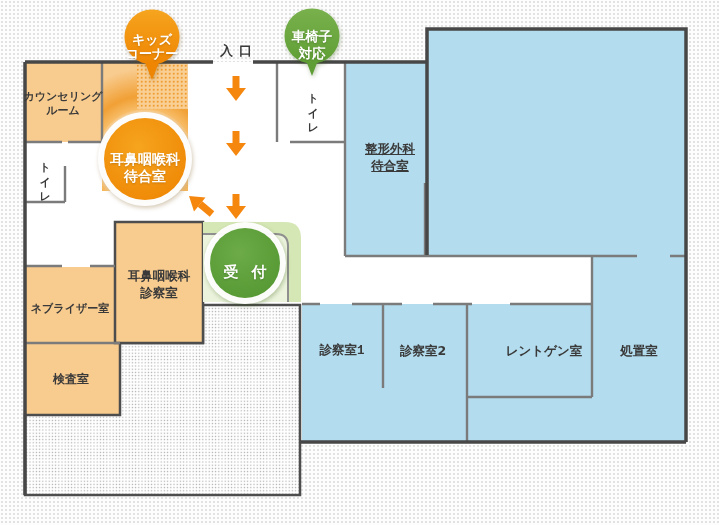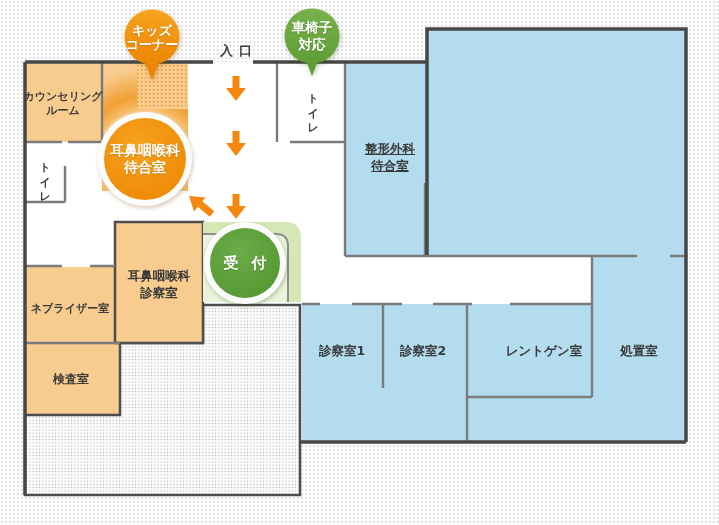--- a/index.html
+++ b/index.html
@@ -11,21 +11,21 @@
     font-family:"DejaVu Sans",sans-serif;
   }
   .canvas svg{position:absolute;left:0;top:0;}
   .shadow{filter:drop-shadow(1px 2px 2px rgba(110,70,0,.30));}
   .gshadow{filter:drop-shadow(1px 2px 2px rgba(40,80,0,.30));}
   .lbl{
     position:absolute;transform:translate(-50%,-50%);
     color:#3a3a3a;font-weight:bold;white-space:nowrap;
     text-align:center;line-height:1.3;
   }
-  .lbl.white{color:#fff;text-shadow:0 1px 2px rgba(0,0,0,.18);}
+  .lbl.white{color:#fff;text-shadow:0 1px 2px rgba(0,0,0,.18);margin-top:9px;}
   .lbl.vert{writing-mode:vertical-rl;letter-spacing:3px;}
   .fs11{font-size:11px;}  .fs115{font-size:11px;}
   .fs12{font-size:12px;}  .fs125{font-size:12.5px;}
   .fs13{font-size:13px;}  .fs135{font-size:13.5px;}
   .fs14{font-size:14px;}  .fs15{font-size:15px;}
   .ls6{letter-spacing:6px;}
   .ls4{letter-spacing:4px;}
   .lh17{line-height:17px;}
   .lh14{line-height:14px;}
 </style>
@@ -171,18 +171,18 @@
   <div class="lbl white fs15 ls4" style="left:247px;top:264px;">受 付</div>
 
   <div class="lbl fs125 lh17" style="left:159px;top:284px;">
     <div>耳鼻咽喉科</div>
     <div>診察室</div>
   </div>
 
   <div class="lbl fs115" style="left:70px;top:309px;">ネブライザー室</div>
   <div class="lbl fs12" style="left:71px;top:380px;">検査室</div>
 
-  <div class="lbl fs125" style="left:342px;top:351px;">診察室1</div>
+  <div class="lbl fs125" style="left:342px;top:351px;font-family:Liberation Mono, monospace;">診察室1</div>
   <div class="lbl fs125" style="left:423px;top:351px;">診察室2</div>
   <div class="lbl fs125" style="left:544px;top:351px;">レントゲン室</div>
   <div class="lbl fs125" style="left:639px;top:351px;">処置室</div>
 
 </div>
 
 </body></html>

